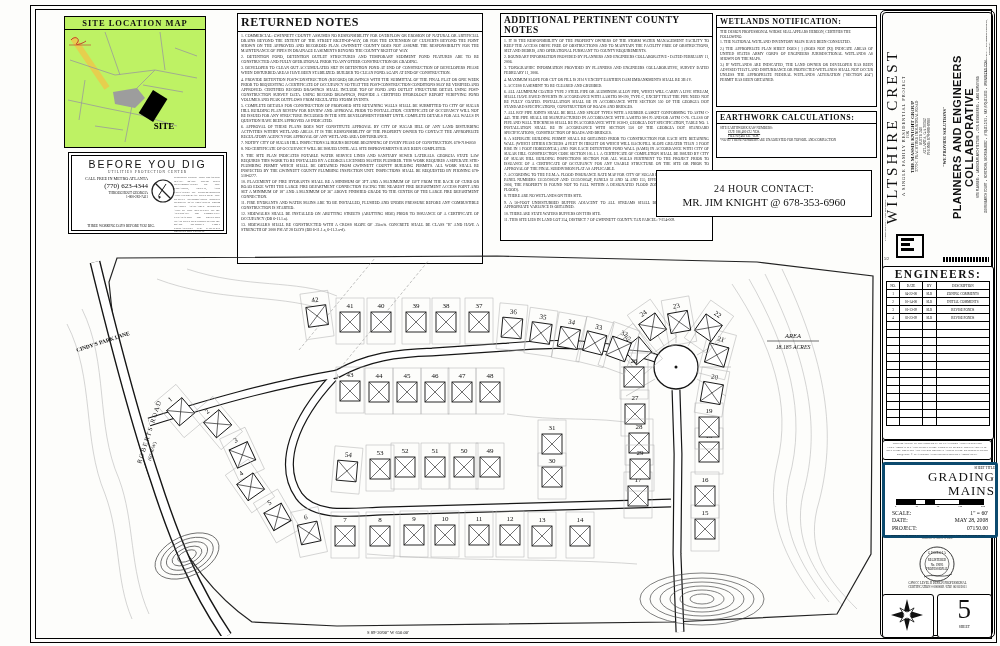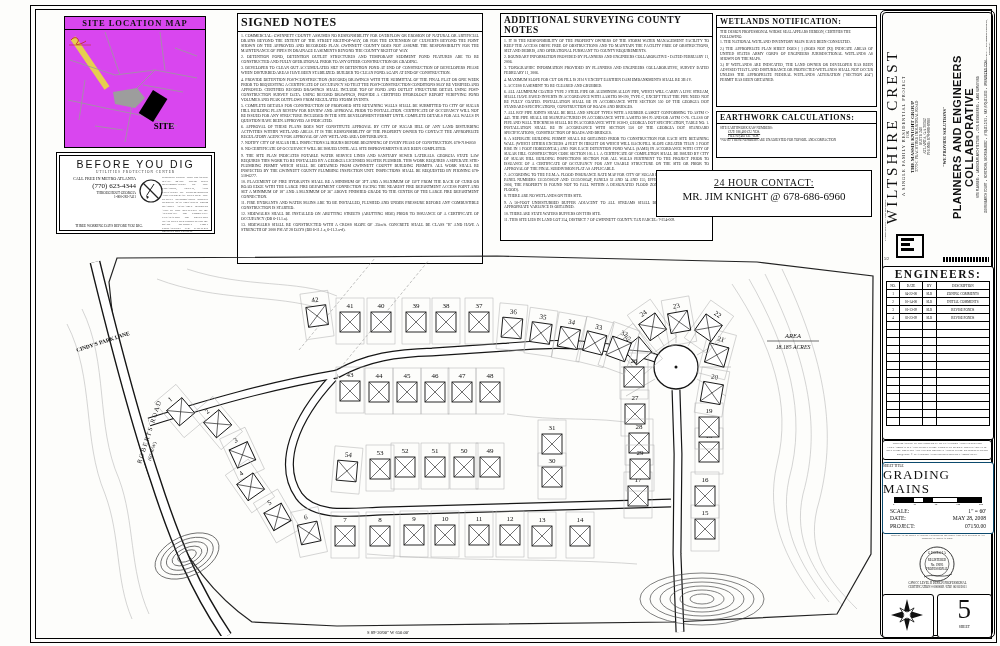--- a/index.html
+++ b/index.html
@@ -7,36 +7,36 @@
   .abs{position:absolute;}
   #frame-outer{left:30px;top:5px;width:965px;height:636px;border:1px solid #000;}
   #frame-inner{left:35px;top:9px;width:955px;height:628px;border:1.5px solid #000;}
   .panel{position:absolute;border:1px solid #000;background:#fff;overflow:hidden;}
   .panel-title{font-weight:bold;border-bottom:1px solid #000;padding:1px 3px;letter-spacing:.5px;}
   .notes-body{padding:2px 3px;}
   .note{font-size:3.9px;line-height:1.28;text-align:justify;margin-bottom:1.2px;color:#222;}
   .note2{font-size:3.8px;line-height:1.3;text-align:justify;margin-bottom:1.4px;color:#222;}
   .tiny{font-size:3.2px;line-height:1.3;color:#222;}
   
-  #map-box{left:64px;top:16px;width:140px;height:130px;border:1.5px solid #000;background:#d946ef;}
+  #map-box{left:64px;top:16px;width:140px;height:130px;border:1.5px solid #000;background:#bef264;}
   #map-title{font-size:8.5px;font-weight:bold;text-align:center;letter-spacing:1px;border-bottom:1px solid #000;padding:1px 0;}
   
-  #byd{left:56px;top:152px;width:157px;height:80px;border:1px solid #000;background:#fff;}
+  #byd{left:68px;top:152px;width:157px;height:80px;border:1px solid #000;background:#fff;}
   #byd-inner{position:absolute;left:2px;top:2px;right:2px;bottom:2px;border:1px solid #000;}
   #byd-title{font-size:10.5px;letter-spacing:2px;text-align:center;margin-top:2px;font-family:"Liberation Sans","DejaVu Sans",sans-serif;}
   #byd-sub{font-size:3.4px;letter-spacing:1px;text-align:center;color:#333;}
   .byd-left{position:absolute;left:4px;top:20px;width:72px;text-align:right;}
   .byd-call{font-size:4.2px;}
   .byd-phone{font-size:7px;margin:1px 0;}
   .byd-sm{font-size:3.4px;}
   .byd-right{position:absolute;right:3px;top:20px;width:46px;font-size:2.9px;line-height:1.25;text-align:justify;color:#222;}
   #byd-bottom{position:absolute;left:4px;bottom:2px;width:90px;font-size:3.4px;text-align:center;}
   
   #contact{left:656px;top:170px;width:214px;height:45px;border:1.5px solid #000;background:#fff;text-align:center;}
-  #contact .l1{font-size:10px;margin-top:6px;letter-spacing:.5px;text-decoration:underline;}
+  #contact .l1{font-size:10px;margin-top:12px;letter-spacing:.5px;}
   #contact .l2{font-size:11px;margin-top:2px;}
   
   #sidebar{left:880px;top:10px;width:115px;height:628px;}
   .vtext{writing-mode:vertical-rl;transform:rotate(180deg);text-align:center;}
   #wil-col{position:absolute;left:4px;top:8px;width:57px;height:238px;}
   #wil-name{font-size:15px;letter-spacing:3px;}
   #wil-sub{font-size:4.4px;letter-spacing:1px;margin-top:2px;}
   #wil-for{font-size:3.6px;margin-top:4px;}
   #wil-client{font-size:5px;font-weight:bold;margin-top:1px;}
   .wil-addr{font-size:3.9px;margin-top:1px;}
@@ -50,21 +50,21 @@
   
   #stamp{position:absolute;left:4px;top:246px;width:107px;height:9px;font-size:4px;}
   #stamp .bar{position:absolute;right:2px;top:1px;width:46px;height:5px;background:repeating-linear-gradient(90deg,#000 0 2px,#fff 2px 3px);}
   #revisions{position:absolute;left:2px;top:256px;width:110px;height:172px;border:1px solid #000;border-radius:3px;background:#fff;}
   #rev-title{font-size:11.5px;font-weight:bold;text-align:center;letter-spacing:1.5px;margin:1px 0;}
   #rev-table{border-collapse:collapse;width:104px;margin:0 auto;}
   #rev-table th,#rev-table td{border:.5px solid #000;font-size:3.3px;height:7px;padding:0 1px;text-align:center;font-weight:normal;}
   #ownership{position:absolute;left:2px;top:430px;width:110px;height:20px;border:1px solid #000;border-radius:3px;padding:1px 2px;box-sizing:border-box;background:#fff;}
   #ownership div{font-size:2.9px;line-height:1.25;text-align:center;}
   
-  #stb{position:absolute;left:2px;top:452px;width:110px;height:70px;border:1px solid #0c4a6e;border-radius:3px;background:#fff;text-align:left;}
+  #stb{position:absolute;left:2px;top:452px;width:110px;height:70px;border:3px solid #0c4a6e;border-radius:3px;background:#fff;text-align:right;}
   #stb-label{font-size:3.4px;margin-top:1px;}
   #stb-title{font-size:13px;line-height:1.05;letter-spacing:1px;}
   #scalebar{width:86px;height:4px;margin:2px auto 0;border:.5px solid #000;display:flex;}
   #scalebar div{height:100%;}
   #scalebar-ticks{display:flex;justify-content:space-between;width:90px;margin:0 auto;font-size:2.6px;}
   .stb-row{display:flex;justify-content:space-between;padding:0 7px;font-size:5.6px;margin-top:1.5px;}
   #seal-note{position:absolute;left:4px;top:524px;width:107px;font-size:2.9px;line-height:1.2;text-align:center;}
   #seal{position:absolute;left:36px;top:535px;}
   #gswcc{position:absolute;left:2px;top:572px;width:111px;font-size:3px;line-height:1.25;text-align:center;}
   #bottom-row{position:absolute;left:2px;top:584px;width:110px;height:42px;display:flex;gap:3px;}
@@ -136,40 +136,40 @@
         <line x1="5" y1="5" x2="21" y2="21" stroke="#222" stroke-width="1.2"></line>
         <line x1="16" y1="6" x2="9" y2="17" stroke="#222" stroke-width="1"></line>
         <path d="M 8,17 L 11,19 L 9,21 Z" fill="#222"></path>
       </svg>
       <div class="byd-right">PERSONS USING THIS DRAWING SHALL MAKE THEIR OWN DETERMINATION OF THE LOCATION, DEPTH, AND ELEVATION OF UNDERGROUND AND OVERHEAD UTILITIES. THE UTILITY INFORMATION SHOWN HEREON WAS OBTAINED FROM READILY AVAILABLE SOURCES AND IS NOT BELIEVED TO BE ACCURATE OR COMPLETE. EXCAVATION OR ERECTION NEAR UTILITIES SHOULD NOT BE MADE WITHOUT FIRST CONTACTING THE UTILITIES PROTECTION CENTER.</div>
       <div id="byd-bottom">THREE  WORKING  DAYS  BEFORE  YOU  DIG.</div>
     </div>
   </div>
 
   <div class="panel" style="left:237px;top:13px;width:244px;height:249px;">
-    <div class="panel-title" style="font-size:12px;">SIGNED NOTES</div>
+    <div class="panel-title" style="font-size:12px;">RETURNED NOTES</div>
     <div class="notes-body">
         <div class="note">1. COMMERCIAL: GWINNETT COUNTY ASSUMES NO RESPONSIBILITY FOR OVERFLOW OR EROSION OF NATURAL OR ARTIFICIAL DRAINS BEYOND THE EXTENT OF THE STREET RIGHT-OF-WAY, OR FOR THE EXTENSION OF CULVERTS BEYOND THE POINT SHOWN ON THE APPROVED AND RECORDED PLAN. GWINNETT COUNTY DOES NOT ASSUME THE RESPONSIBILITY FOR THE MAINTENANCE OF PIPES IN DRAINAGE EASEMENTS BEYOND THE COUNTY RIGHT OF WAY.</div>
         <div class="note">2. DETENTION POND, DETENTION OUTLET STRUCTURES AND TEMPORARY SEDIMENT POND FEATURES ARE TO BE CONSTRUCTED AND FULLY OPERATIONAL PRIOR TO ANY OTHER CONSTRUCTION OR GRADING.</div>
         <div class="note">3. DEVELOPER TO CLEAN OUT ACCUMULATED SILT IN DETENTION POND AT END OF CONSTRUCTION OF DEVELOPERS PHASE WHEN DISTURBED AREAS HAVE BEEN STABILIZED. BUILDER TO CLEAN POND AGAIN AT END OF CONSTRUCTION.</div>
         <div class="note">4. PROVIDE DETENTION POST-CONSTRUCTION (RECORD) DRAWINGS WITH THE SUBMITTAL OF THE FINAL PLAT OR ONE WEEK PRIOR TO REQUESTING A CERTIFICATE OF OCCUPANCY SO THAT THE POST-CONSTRUCTION CONDITIONS MAY BE VERIFIED AND APPROVED. CERTIFIED RECORD DRAWINGS SHALL INCLUDE TOP OF POND AND OUTLET STRUCTURE DETAIL USING POST-CONSTRUCTION SURVEY DATA. USING RECORD DRAWINGS, PROVIDE A CERTIFIED HYDROLOGY REPORT VERIFYING POND VOLUMES AND PEAK OUTFLOWS FROM REGULATED STORM EVENTS.</div>
         <div class="note">5. COMPLETE DETAILS FOR CONSTRUCTION OF PROPOSED SITE RETAINING WALLS SHALL BE SUBMITTED TO CITY OF SUGAR HILL BUILDING PLAN REVIEW FOR REVIEW AND APPROVAL PRIOR TO INSTALLATION. CERTIFICATE OF OCCUPANCY WILL NOT BE ISSUED FOR ANY STRUCTURE INCLUDED IN THE SITE DEVELOPMENT PERMIT UNTIL COMPLETE DETAILS FOR ALL WALLS IN QUESTION HAVE BEEN APPROVED AS INDICATED.</div>
         <div class="note">6. APPROVAL OF THESE PLANS DOES NOT CONSTITUTE APPROVAL BY CITY OF SUGAR HILL OF ANY LAND DISTURBING ACTIVITIES WITHIN WETLAND AREAS. IT IS THE RESPONSIBILITY OF THE PROPERTY OWNER TO CONTACT THE APPROPRIATE REGULATORY AGENCY FOR APPROVAL OF ANY WETLAND AREA DISTURBANCE.</div>
         <div class="note">7. NOTIFY CITY OF SUGAR HILL INSPECTIONS 24 HOURS BEFORE BEGINNING OF EVERY PHASE OF CONSTRUCTION. 678-718-6050</div>
         <div class="note">8. NO CERTIFICATE OF OCCUPANCY WILL BE ISSUED UNTIL ALL SITE IMPROVEMENTS HAVE BEEN COMPLETED.</div>
         <div class="note">9. THE SITE PLAN INDICATES POTABLE WATER SERVICE LINES AND SANITARY SEWER LATERALS. GEORGIA STATE LAW REQUIRES THIS WORK TO BE INSTALLED BY A GEORGIA LICENSED MASTER PLUMBER. THIS WORK REQUIRES A SEPERATE SITE-PLUMBING PERMIT WHICH SHALL BE OBTAINED FROM GWINNETT COUNTY BUILDING PERMITS. ALL WORK SHALL BE INSPECTED BY THE GWINNETT COUNTY PLUMBING INSPECTION UNIT. INSPECTIONS SHALL BE REQUESTED BY PHONING 678-518-6277.</div>
         <div class="note">10. PLACEMENT OF FIRE HYDRANTS SHALL BE A MINIMUM OF 3FT AND A MAXIMUM OF 15FT FROM THE BACK OF CURB OR ROAD EDGE WITH THE LARGE FIRE DEPARTMENT CONNECTION FACING THE NEAREST FIRE DEPARTMENT ACCESS POINT AND SET A MINIMUM OF 18" AND A MAXIMUM OF 36" ABOVE FINISHED GRADE TO THE CENTER OF THE LARGE FIRE DEPARTMENT CONNECTION.</div>
         <div class="note">11. FIRE HYDRANTS AND WATER MAINS ARE TO BE INSTALLED, FLUSHED AND UNDER PRESSURE BEFORE ANY COMBUSTIBLE CONSTRUCTION IS STARTED.</div>
         <div class="note">12. SIDEWALKS SHALL BE INSTALLED ON ABUTTING STREETS (ABUTTING SIDE) PRIOR TO ISSUANCE OF A CERTIFICATE OF OCCUPANCY (DB 6-11.1.a).</div>
         <div class="note">13. SIDEWALKS SHALL BE CONSTRUCTED WITH A CROSS SLOPE OF .25in/ft. CONCRETE SHALL BE CLASS "B" AND HAVE A STRENGTH OF 3000 PSI AT 28 DAYS (DB 6-11.1.a, 6-11.2.a-d).</div>
       </div>
   </div>
 
   <div class="panel" style="left:500px;top:13px;width:211px;height:226px;">
-    <div class="panel-title" style="font-size:9.5px;">ADDITIONAL SURVEYING COUNTY NOTES</div>
+    <div class="panel-title" style="font-size:9.5px;">ADDITIONAL PERTINENT COUNTY NOTES</div>
     <div class="notes-body">
         <div class="note2">1. IT IS THE RESPONSIBILITY OF THE PROPERTY OWNERS OF THE STORM WATER MANAGEMENT FACILITY TO KEEP THE ACCESS DRIVE FREE OF OBSTRUCTIONS AND TO MAINTAIN THE FACILITY FREE OF OBSTRUCTIONS, SILT AND DEBRIS, AND OPERATIONAL PURSUANT TO COUNTY REQUIREMENTS.</div>
         <div class="note2">2. BOUNDARY INFORMATION PROVIDED BY PLANNERS AND ENGINEERS COLLABORATIVE - DATED FEBRUARY 11, 2006.</div>
         <div class="note2">3. TOPOGRAPHIC INFORMATION PROVIDED BY PLANNERS AND ENGINEERS COLLABORATIVE, SURVEY DATED FEBRUARY 11, 2006.</div>
         <div class="note2">4. MAXIMUM SLOPE FOR CUT OR FILL IS 2H:1V EXCEPT EARTHEN DAM EMBANKMENTS SHALL BE 3H:1V.</div>
         <div class="note2">5. ACCESS EASEMENT TO BE CLEARED AND GRUBBED.</div>
         <div class="note2">6. ALL ALUMINUM COATED TYPE 2 STEEL PIPE OR ALUMINUM ALLOY PIPE, WHICH WILL CARRY A LIVE STREAM, SHALL HAVE PAVED INVERTS IN ACCORDANCE WITH AASHTO M-190, TYPE C, EXCEPT THAT THE PIPE NEED NOT BE FULLY COATED. INSTALLATION SHALL BE IN ACCORDANCE WITH SECTION 550 OF THE GEORGIA DOT STANDARD SPECIFICATIONS, CONSTRUCTION OF ROADS AND BRIDGES.</div>
         <div class="note2">7. ALL RCP PIPE JOINTS SHALL BE BELL AND SPIGOT TYPES WITH A RUBBER GASKET CONFORMING TO ASTM C-443. THE PIPE SHALL BE MANUFACTURED IN ACCORDANCE WITH AASHTO M-170 AND/OR ASTM C-76. CLASS OF PIPE AND WALL THICKNESS SHALL BE IN ACCORDANCE WITH 1030-D, GEORGIA DOT SPECIFICATION, TABLE NO. 1. INSTALLATION SHALL BE IN ACCORDANCE WITH SECTION 550 OF THE GEORGIA DOT STANDARD SPECIFICATIONS, CONSTRUCTION OF ROADS AND BRIDGES.</div>
         <div class="note2">8. A SEPERATE BUILDING PERMIT SHALL BE OBTAINED PRIOR TO CONSTRUCTION FOR EACH SITE RETAINING WALL (WHICH EITHER EXCEEDS 4 FEET IN HEIGHT OR WHICH WILL BACK/FILL SLOPE GREATER THAN 3 FOOT RISE IN 1 FOOT HORIZONTAL) AND FOR EACH DETENTION POND WALL (SAME) IN ACCORDANCE WITH CITY OF SUGAR HILL CONSTRUCTION CODE SECTION 105.1.1. A CERTIFICATE OF COMPLETION SHALL BE ISSUED BY CITY OF SUGAR HILL BUILDING INSPECTIONS SECTION FOR ALL WALLS PERTINENT TO THE PROJECT PRIOR TO ISSUANCE OF A CERTIFICATE OF OCCUPANCY FOR ANY USABLE STRUCTURE ON THE SITE OR PRIOR TO APPROVAL OF THE FINAL SUBDIVISION PLAT AS APPLICABLE.</div>
         <div class="note2">7. ACCORDING TO THE F.E.M.A. FLOOD INSURANCE RATE MAP FOR CITY OF SUGAR HILL, GEORGIA, COMMUNITY PANEL NUMBERS 13135C0052F AND 13135C0054F, PANELS 52 AND 54 AND 155, EFFECTIVE DATE SEPTEMBER 29, 2006, THE PROPERTY IS FOUND NOT TO FALL WITHIN A DESIGNATED FLOOD ZONE "A" (AREAS OF 100 YEAR FLOOD).</div>
@@ -197,21 +197,21 @@
     <div class="notes-body" id="earthwork-lines">
         <div class="tiny">SITE EARTHWORK RAW NUMBERS:</div>
         <div class="tiny" style="text-decoration: underline; margin-left: 8px;">CUT: 186,480 CU. YDS.</div>
         <div class="tiny" style="text-decoration: underline; margin-left: 8px;">FILL: 69,463 CU. YDS.</div>
         <div class="tiny">*NOTE: THESE NUMBERS ARE UNADJUSTED FOR TOPSOIL AND COMPACTION</div>
       </div>
   </div>
 
   <div class="abs" id="contact">
     <div class="l1">24 HOUR CONTACT:</div>
-    <div class="l2">MR. JIM KNIGHT @ 678-686-6960</div>
+    <div class="l2">MR. JIM KNIGHT @ 678-353-6960</div>
   </div>
 
   <svg class="abs" style="left:37px;top:254px;" width="841" height="382" viewBox="0 0 841 382">
 
     <g>
       <path class="c" d="M 695,30 C 735,90 755,150 740,210 C 728,262 748,305 778,345"></path>
       <path class="c" d="M 712,25 C 752,95 770,160 752,225 C 742,272 762,310 792,348"></path>
       <path class="c" d="M 728,20 C 768,100 786,170 766,240 C 756,285 776,318 806,352"></path>
       <path class="c" d="M 745,15 C 788,105 802,180 780,255 C 770,298 790,325 820,355"></path>
       <path class="c" d="M 45,55 C 72,110 58,170 82,225 C 98,268 92,315 112,360"></path>

